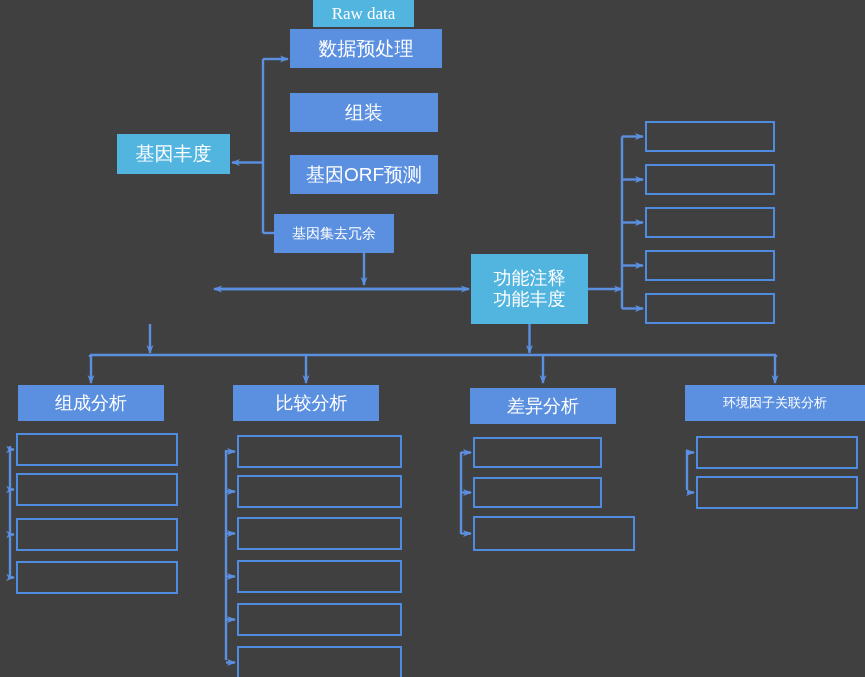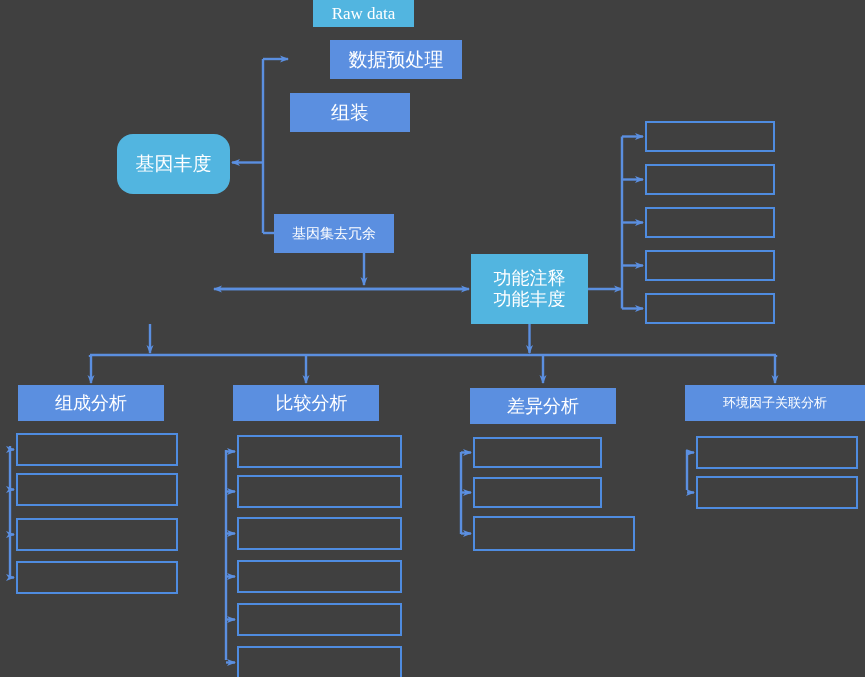--- a/index.html
+++ b/index.html
@@ -65,24 +65,25 @@
         <path d="M461,452.5 L471,452.5" marker-end="url(#ah)"></path>
         <path d="M461,492.5 L471,492.5" marker-end="url(#ah)"></path>
         <path d="M461,533.5 L471,533.5" marker-end="url(#ah)"></path>
         <path d="M687,450 L687,490"></path>
         <path d="M687,452.5 L694,452.5" marker-end="url(#ah)"></path>
         <path d="M687,492.5 L694,492.5" marker-end="url(#ah)"></path>
       </g>
   </svg>
 
   <div class="node cyan serif" style="left: 313px; top: 0px; width: 101px; height: 27px; font-size: 17px;">Raw  data</div>
-  <div class="node blue" style="left: 290px; top: 40px; width: 132px; height: 39px; font-size: 19px; margin-left: 40px;">数据预处理</div>
-  <div class="node blue" style="left: 290px; top: 93px; width: 120px; height: 39px; font-size: 19px;">组装</div>
+  <div class="node blue" style="left: 290px; top: 29px; width: 152px; height: 39px; font-size: 19px;">数据预处理</div>
+  <div class="node blue" style="left: 290px; top: 93px; width: 148px; height: 39px; font-size: 19px;">组装</div>
+  <div class="node blue" style="left: 290px; top: 155px; width: 148px; height: 39px; font-size: 19px;">基因ORF预测</div>
   <div class="node blue" style="left: 274px; top: 214px; width: 120px; height: 39px; font-size: 14px;">基因集去冗余</div>
-  <div class="node cyan" style="left: 117px; top: 134px; width: 113px; height: 60px; font-size: 19px; border-radius: 16px;">基因丰度</div>
+  <div class="node cyan" style="left: 117px; top: 134px; width: 113px; height: 40px; font-size: 19px;">基因丰度</div>
   <div class="node cyan" style="left: 471px; top: 254px; width: 117px; height: 70px; font-size: 18px;">功能注释
 功能丰度</div>
 
   <div id="function-outputs">
       <div class="node outline" style="left: 645px; top: 121px; width: 130px; height: 31px;"></div>
       <div class="node outline" style="left: 645px; top: 164px; width: 130px; height: 31px;"></div>
       <div class="node outline" style="left: 645px; top: 207px; width: 130px; height: 31px;"></div>
       <div class="node outline" style="left: 645px; top: 250px; width: 130px; height: 31px;"></div>
       <div class="node outline" style="left: 645px; top: 293px; width: 130px; height: 31px;"></div>
     </div>

